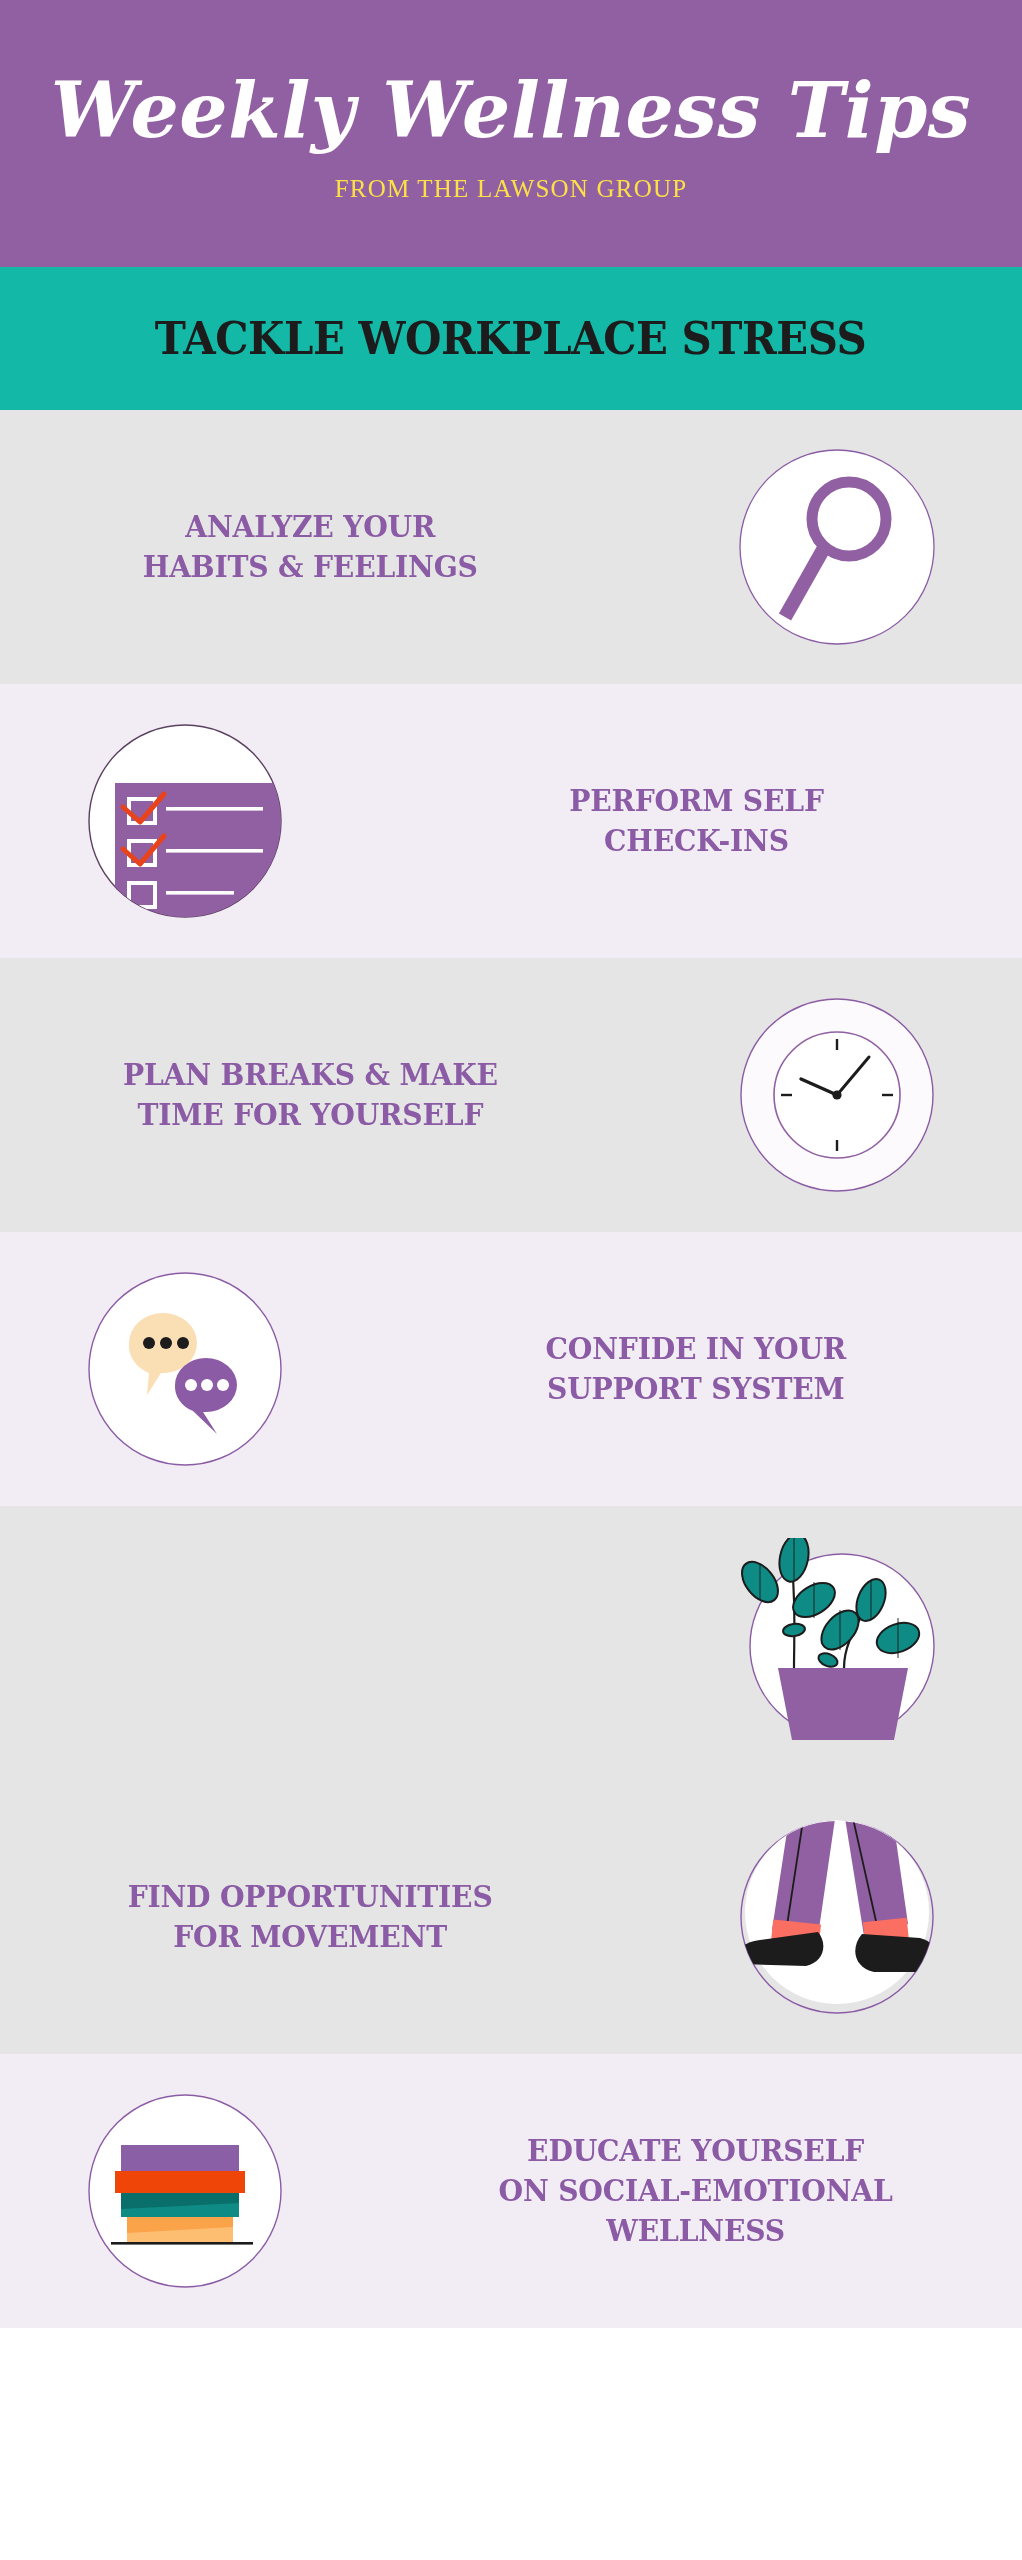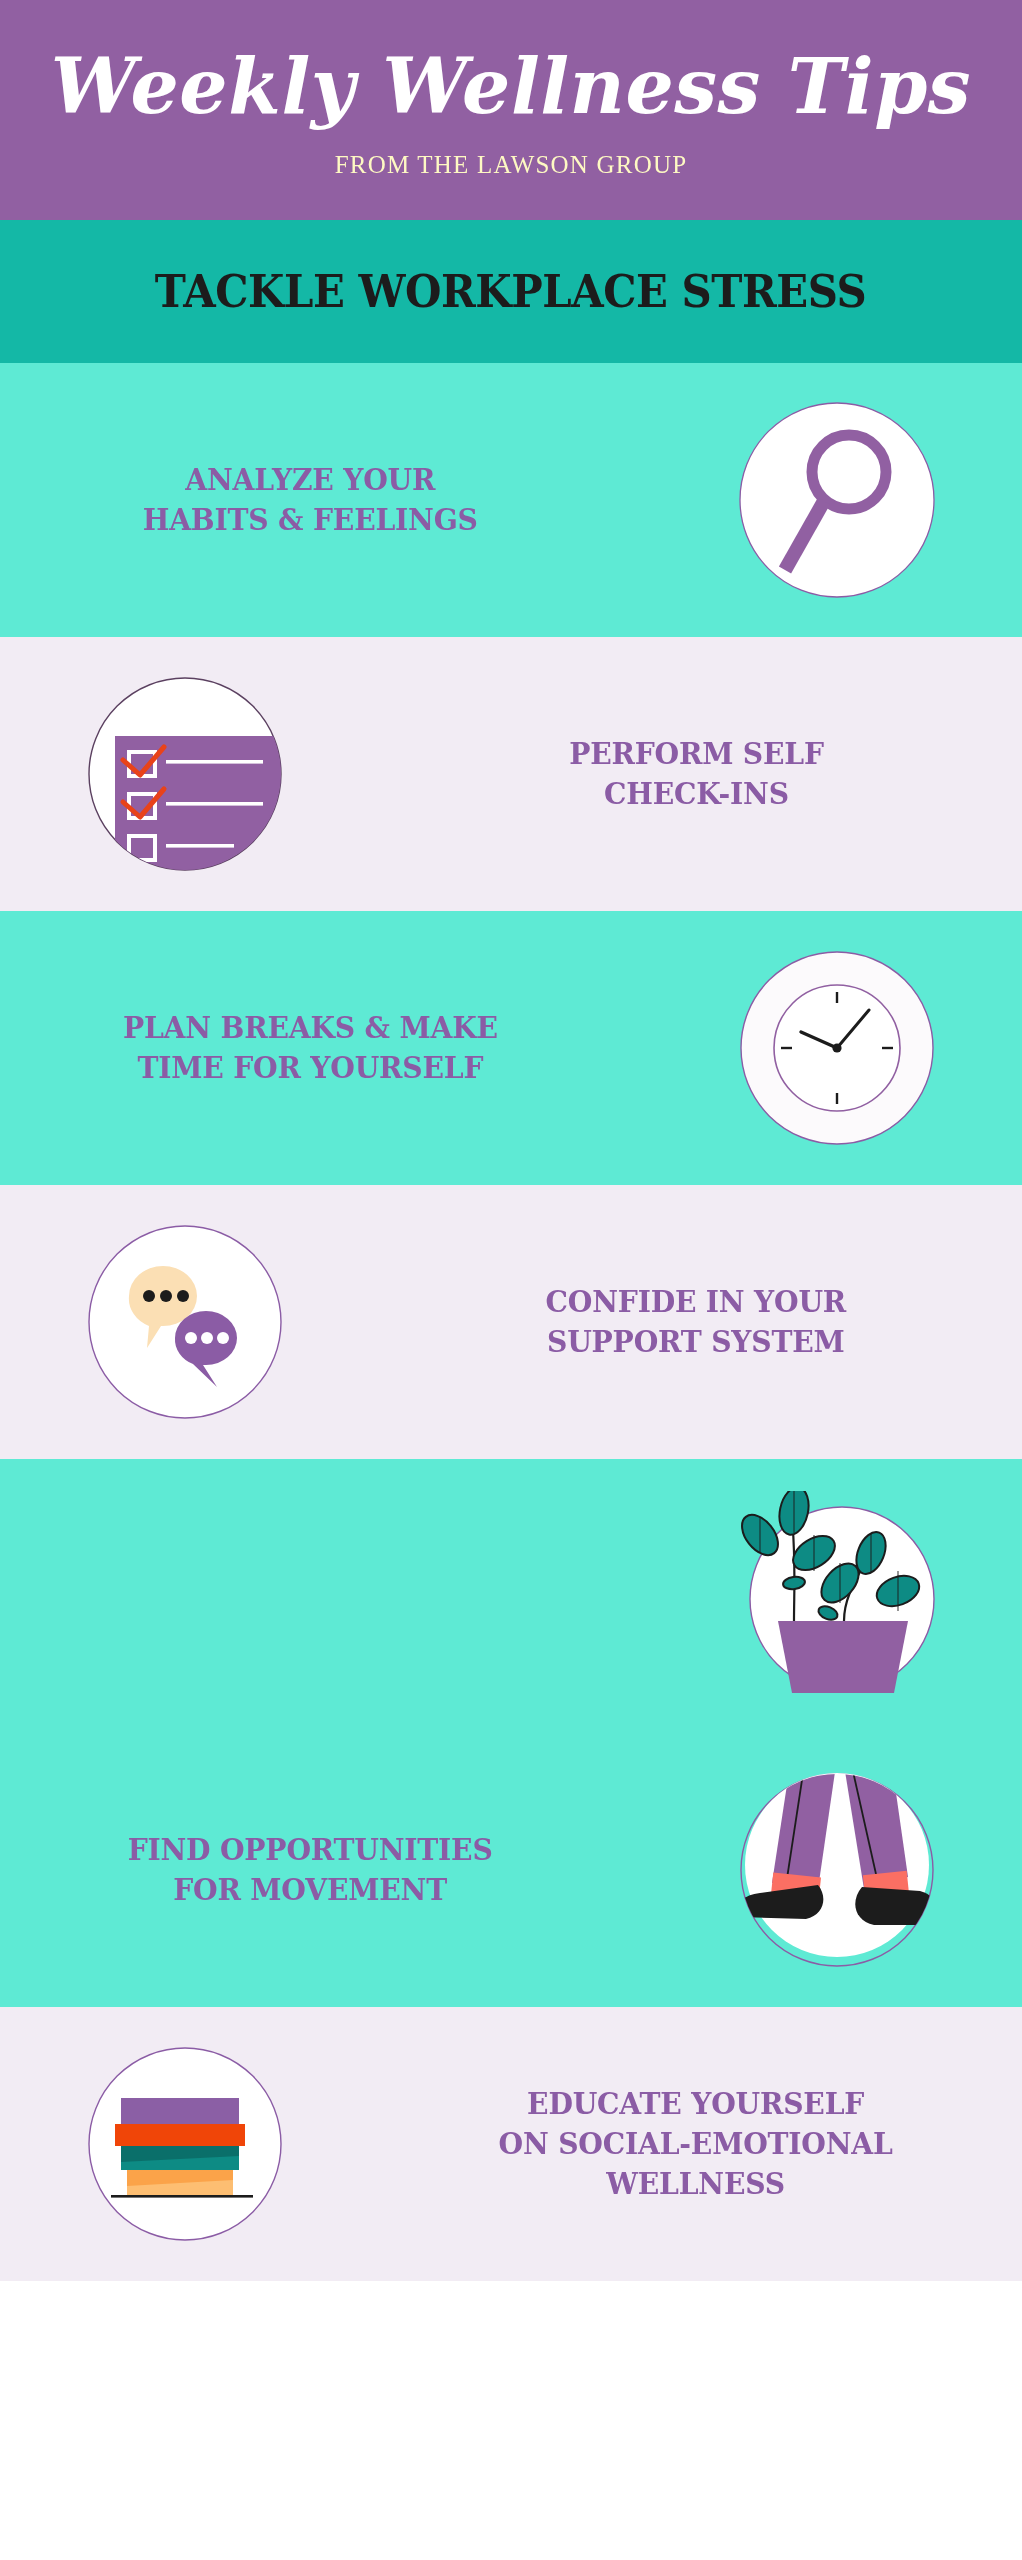--- a/index.html
+++ b/index.html
@@ -19,21 +19,21 @@
   .infographic {
     width: 1022px;
     height: 2560px;
     position: relative;
     background: #ffffff;
   }
 
   
   .header {
     width: 100%;
-    height: 220px;
+    height: 267px;
     background: #9160A2;
     display: flex;
     flex-direction: column;
     align-items: center;
     justify-content: center;
     padding-top: 8px;
   }
 
   .header-title {
     font-family: "DejaVu Serif", "Liberation Serif", serif;
@@ -44,21 +44,21 @@
     color: #ffffff;
     letter-spacing: 0.5px;
     text-align: center;
   }
 
   .header-subtitle {
     margin-top: 26px;
     font-family: "Liberation Serif", "DejaVu Serif", serif;
     font-size: 25px;
     letter-spacing: 1.2px;
-    color: #fef9c3;
+    color: #fde047;
     text-align: center;
     font-weight: 400;
   }
 
   
   .section-title-band {
     width: 100%;
     height: 143px;
     background: #14b8a6;
     display: flex;
@@ -80,21 +80,21 @@
   
   .rows { width: 100%; }
 
   .tip-row {
     width: 100%;
     height: 274px;
     display: flex;
     align-items: center;
     position: relative;
   }
-  .tip-row.bg-a { background: #5eead4; gap: 32px; }
+  .tip-row.bg-a { background: #e5e5e5; gap: 32px; }
   .tip-row.bg-b { background: #F2ECF4; }
 
   .tip-row.icon-left  { flex-direction: row; }
   .tip-row.icon-right { flex-direction: row-reverse; }
 
   .tip-icon-cell {
     width: 370px;
     display: flex;
     align-items: center;
     justify-content: center;

